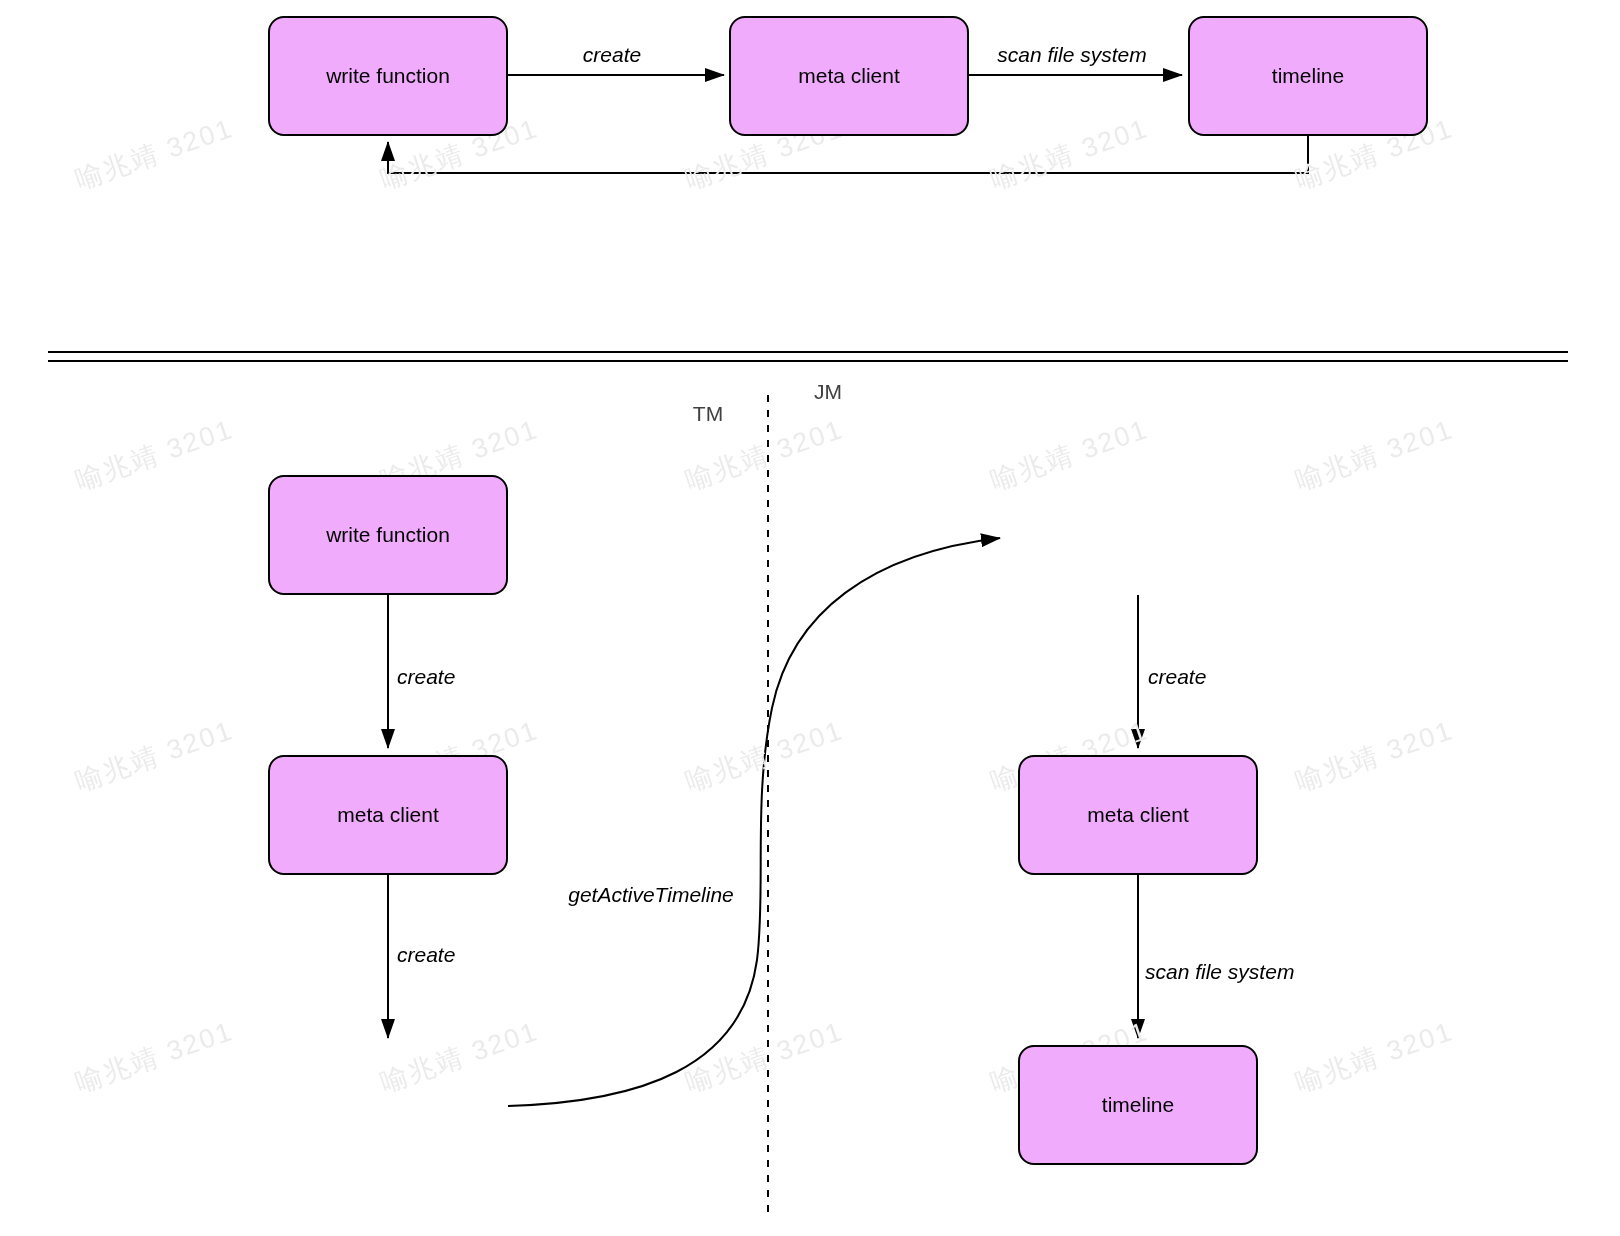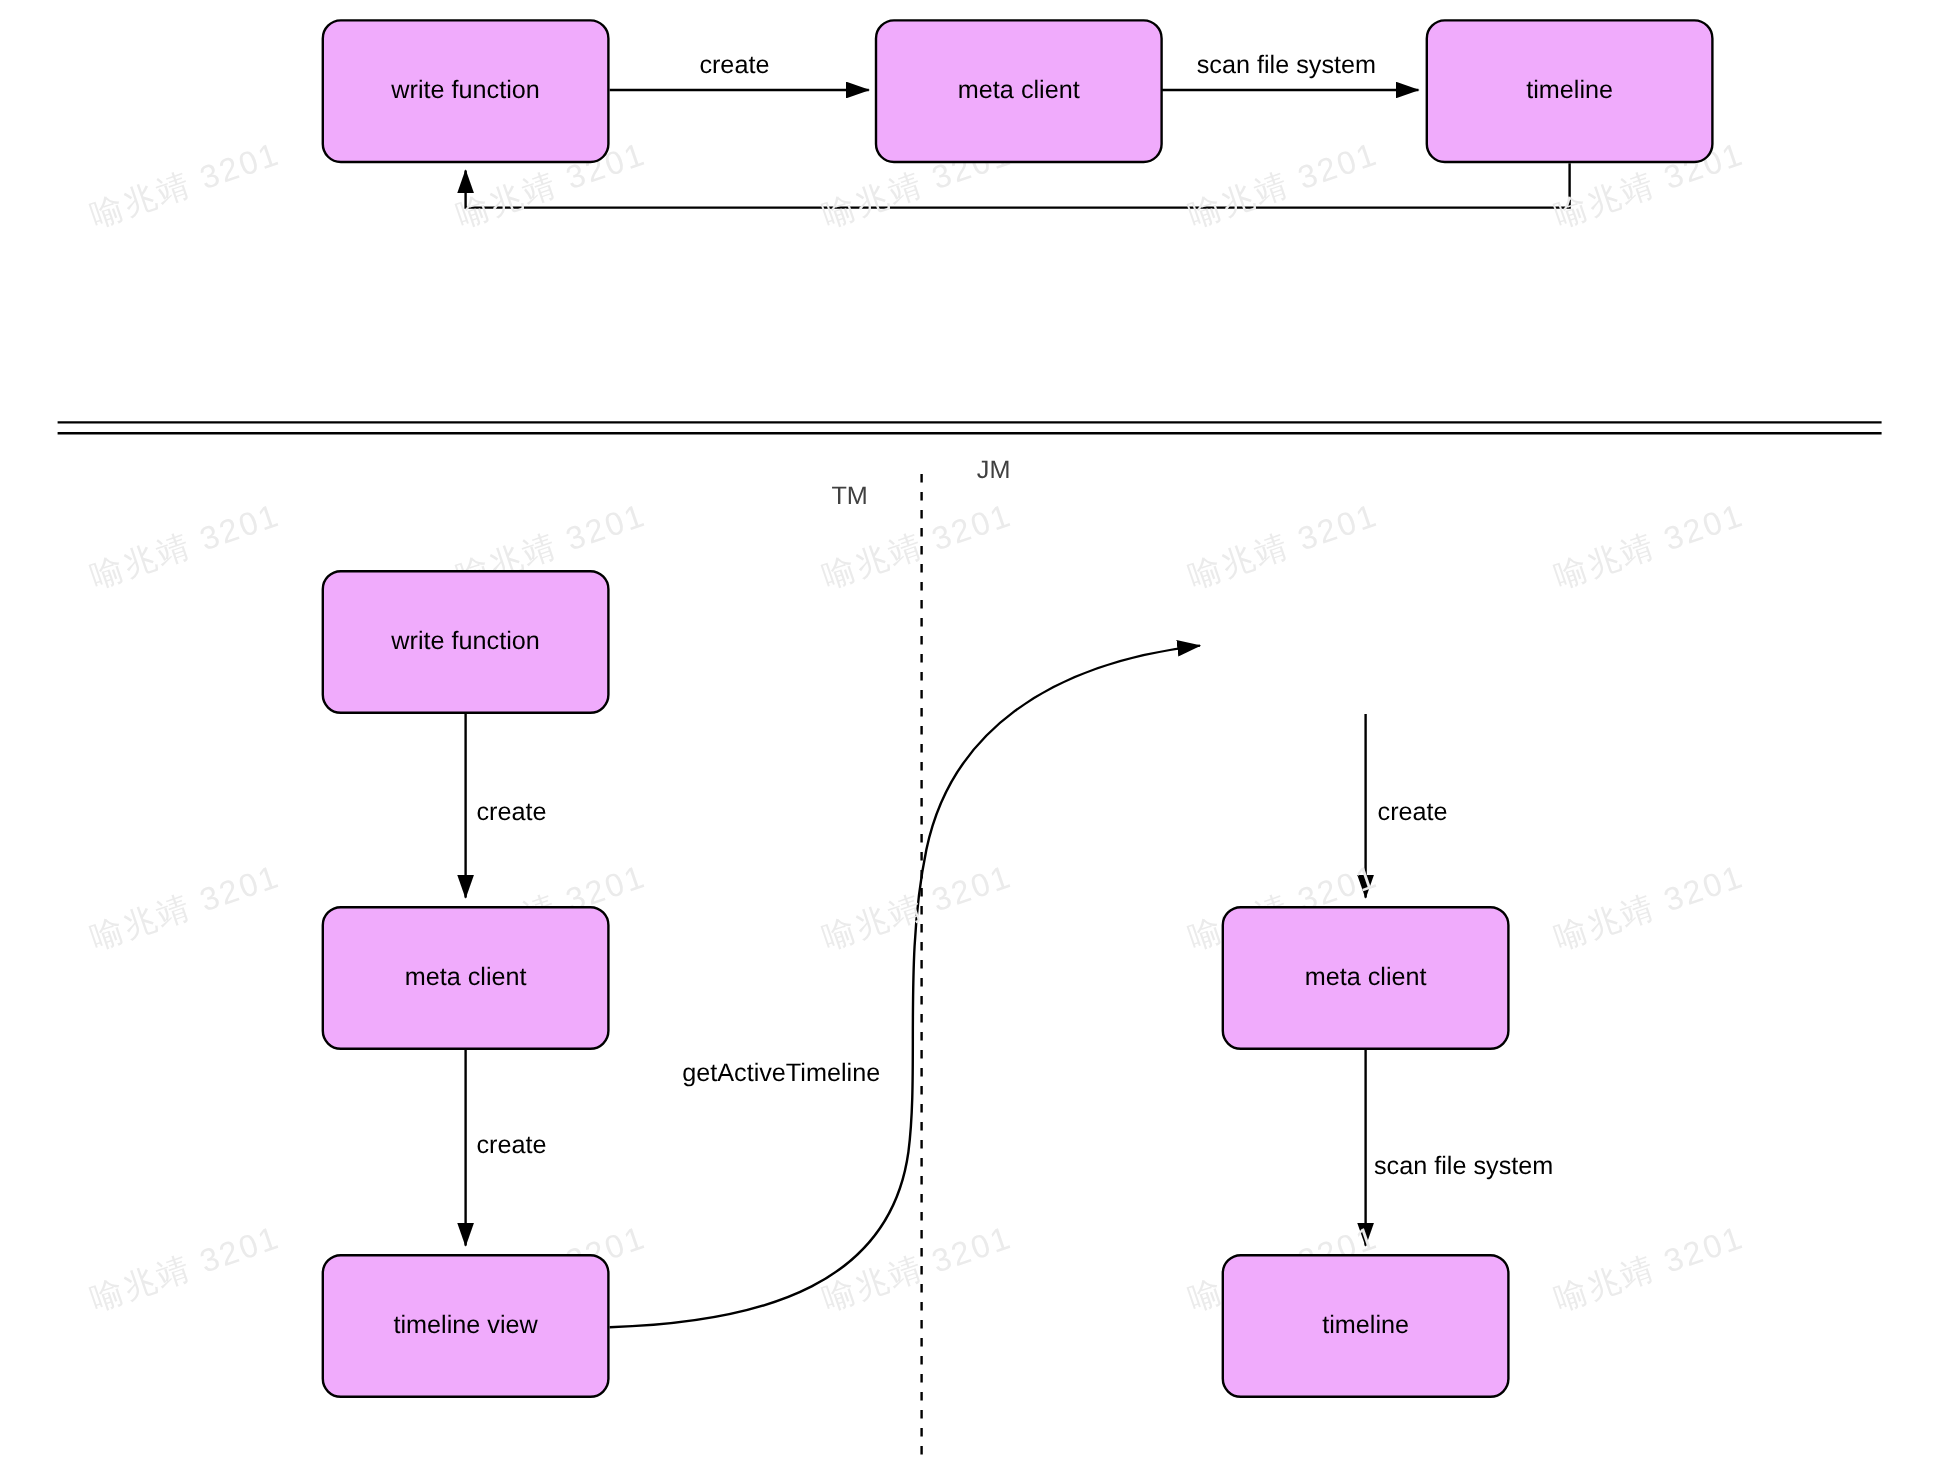--- a/index.html
+++ b/index.html
@@ -39,20 +39,21 @@
     padding: 6px 18px;
     line-height: 1.35;
     z-index: 2;
   }
   .edge-label {
     position: absolute;
     font-size: 21px;
     color: #000000;
     white-space: nowrap;
     z-index: 3;
+    font-style: italic;
   }
   .centered {
     transform: translate(-50%, -50%);
   }
   .v-centered {
     transform: translateY(-50%);
   }
   .lane-label {
     position: absolute;
     font-size: 21px;
@@ -148,23 +149,20 @@
 
   <div class="lane-label" style="left:708px; top:414px;">TM</div>
   <div class="lane-label" style="left:828px; top:392px;">JM</div>
 
   <div class="node" style="left:268px; top:475px;">
     <span>write function</span>
   </div>
   <div class="node" style="left:268px; top:755px;">
     <span>meta client</span>
   </div>
-  <div class="node" style="left:268px; top:1045px;">
-    <span>timeline view</span>
-  </div>
 
   <div class="edge-label v-centered" style="left:397px; top:677px;">create</div>
   <div class="edge-label v-centered" style="left:397px; top:955px;">create</div>
 
   <div class="node" style="left:1018px; top:755px;">
     <span>meta client</span>
   </div>
   <div class="node" style="left:1018px; top:1045px;">
     <span>timeline</span>
   </div>

